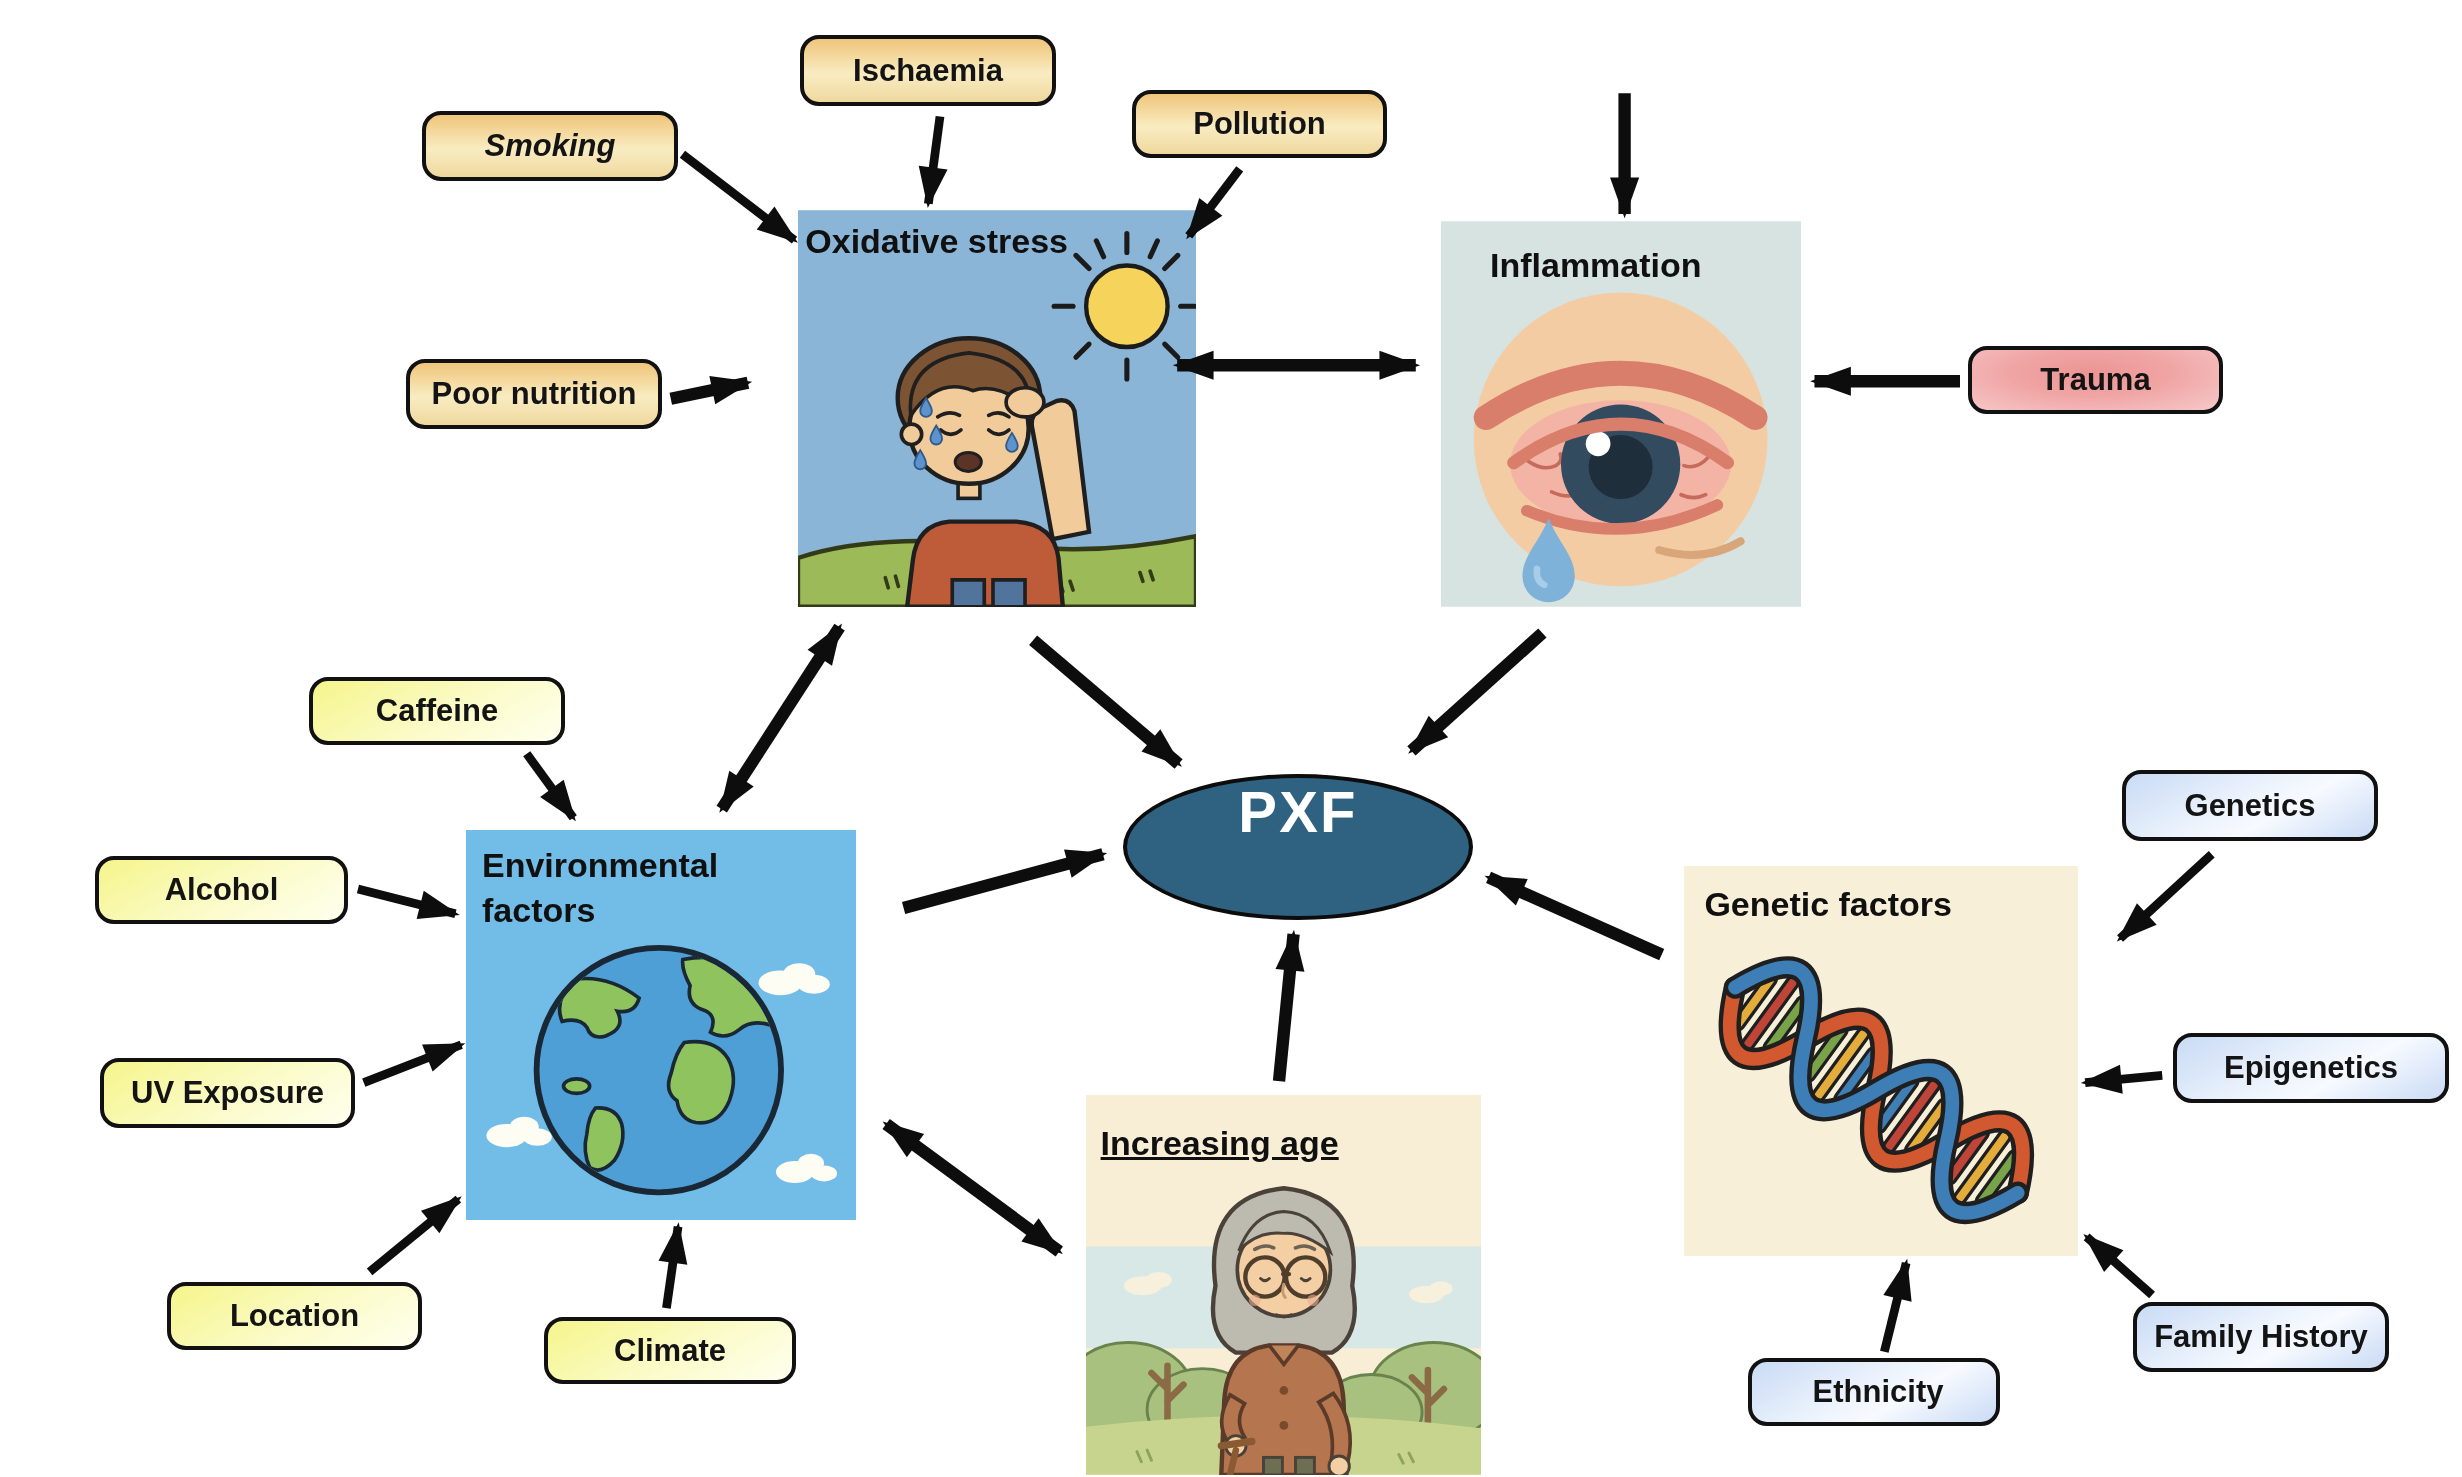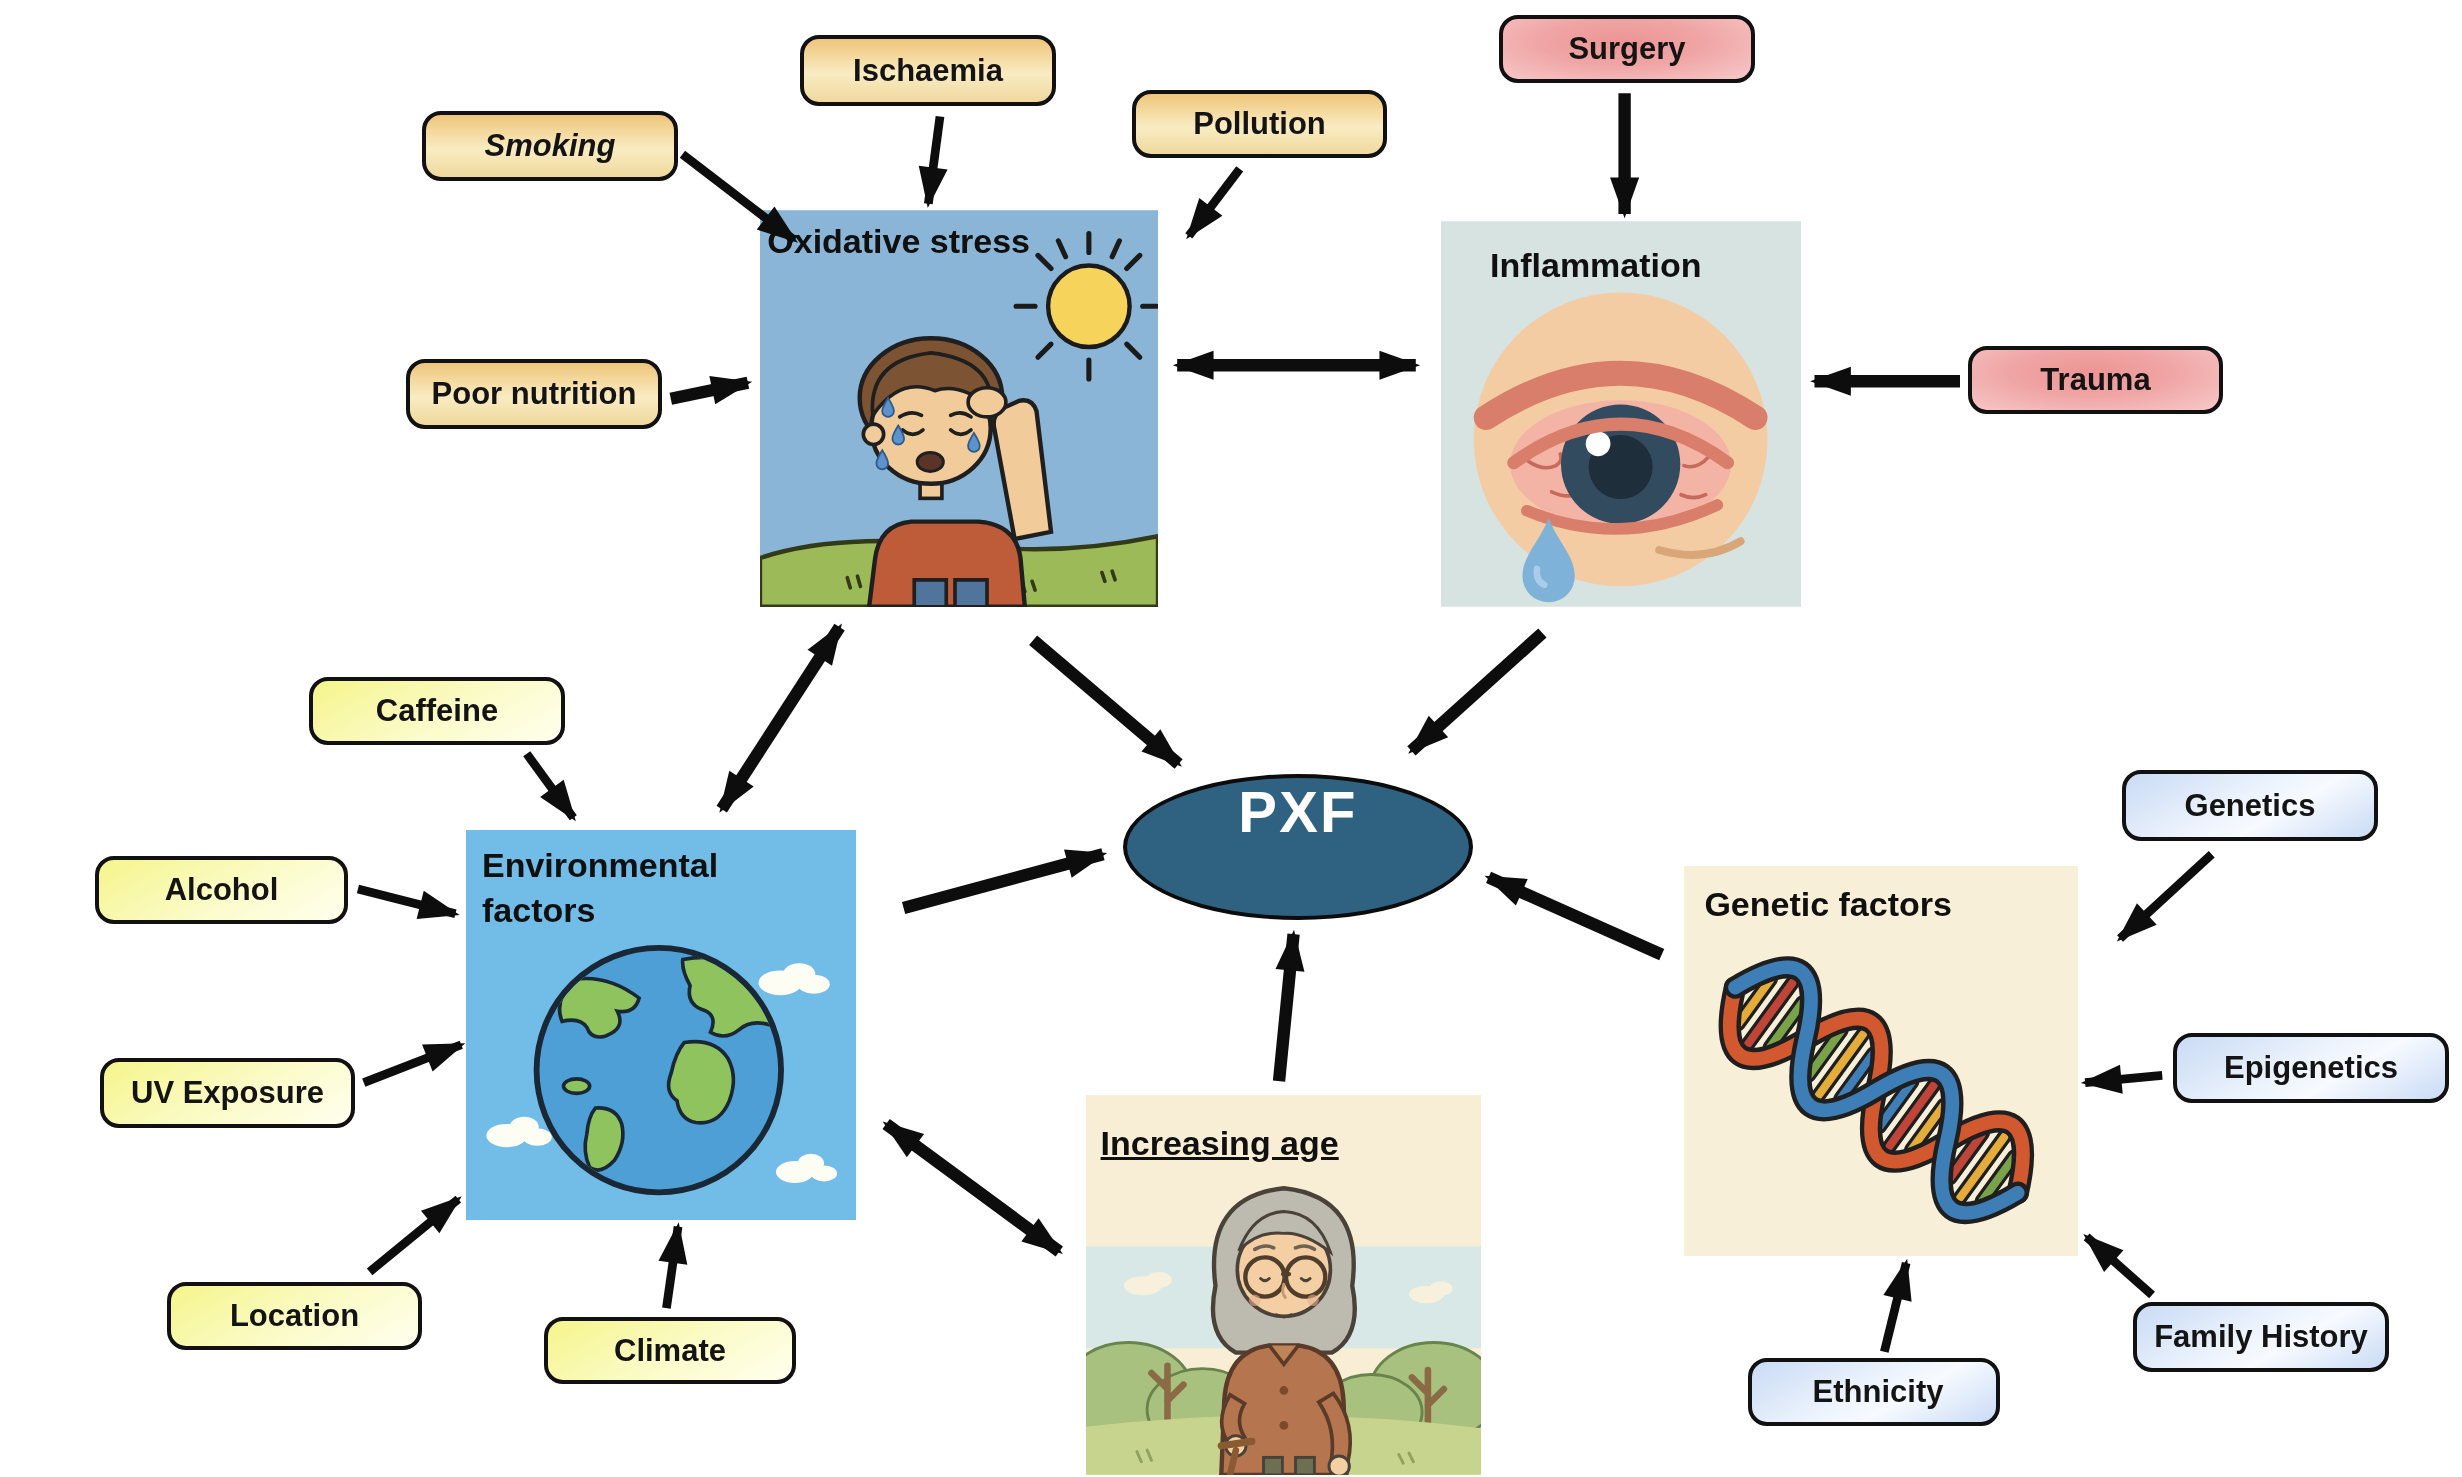--- a/index.html
+++ b/index.html
@@ -60,21 +60,21 @@
     <line class="arrow arrow--thick" x1="1242" y1="1248" x2="1516" y2="1174" marker-end="url(#ah)"></line>
     <line class="arrow arrow--thick" x1="1218" y1="1545" x2="1456" y2="1720" marker-start="url(#ah)" marker-end="url(#ah)"></line>
     <line class="arrow arrow--thick" x1="1758" y1="1486" x2="1778" y2="1284" marker-end="url(#ah)"></line>
     <line class="arrow arrow--thick" x1="2284" y1="1312" x2="2046" y2="1206" marker-end="url(#ah)"></line>
     <line class="arrow" x1="3040" y1="1174" x2="2914" y2="1290" marker-end="url(#ah)"></line>
     <line class="arrow" x1="2972" y1="1478" x2="2866" y2="1488" marker-end="url(#ah)"></line>
     <line class="arrow" x1="2958" y1="1780" x2="2868" y2="1700" marker-end="url(#ah)"></line>
     <line class="arrow" x1="2590" y1="1858" x2="2620" y2="1736" marker-end="url(#ah)"></line>
   </svg>
 
-  <div class="panel" style="left:760px;top:210px;width:398px;height:397px;">
+  <div class="panel" style="left:798px;top:210px;width:398px;height:397px;">
     <svg viewBox="0 0 547 545">
       <rect width="547" height="545" fill="#8AB5D6"></rect>
       <g stroke="#1b1b1b">
         <g stroke-width="7" stroke-linecap="round">
           <line x1="452" y1="58" x2="452" y2="32"></line>
             <line x1="452" y1="206" x2="452" y2="232"></line>
           <line x1="378" y1="132" x2="352" y2="132"></line>
             <line x1="526" y1="132" x2="545" y2="132"></line>
           <line x1="400" y1="80" x2="382" y2="62"></line>
             <line x1="504" y1="80" x2="522" y2="62"></line>
@@ -266,23 +266,20 @@
 
   <div class="box box--orange" style="left:800px;top:35px;width:256px;height:71px;">
       <span>Ischaemia</span>
     </div>
   <div class="box box--orange" style="left:422px;top:111px;width:256px;height:70px;font-style:italic;">
       <span>Smoking</span>
     </div>
   <div class="box box--orange" style="left:1132px;top:90px;width:255px;height:68px;">
       <span>Pollution</span>
     </div>
-  <div class="box box--red" style="left:1499px;top:14.6px;width:256px;height:68px;">
-      <span>Surgery</span>
-    </div>
   <div class="box box--red" style="left:1968px;top:346px;width:255px;height:68px;">
       <span>Trauma</span>
     </div>
   <div class="box box--orange" style="left:406px;top:359px;width:256px;height:70px;">
       <span>Poor nutrition</span>
     </div>
   <div class="box box--yellow" style="left:309px;top:677px;width:256px;height:68px;">
       <span>Caffeine</span>
     </div>
   <div class="box box--yellow" style="left:95px;top:856px;width:253px;height:68px;">

